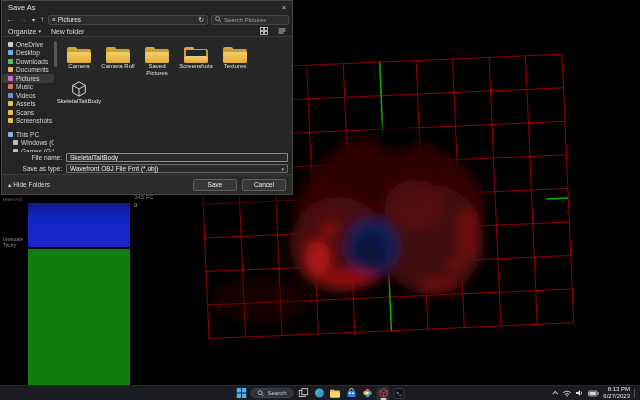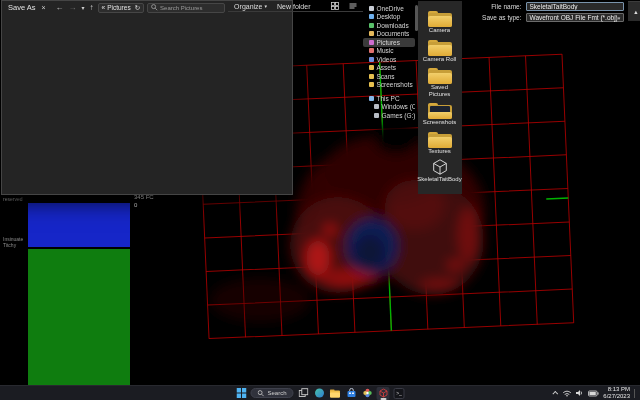--- a/index.html
+++ b/index.html
@@ -10,21 +10,21 @@
   #viewport-svg { position:absolute; left:0; top:0; width:640px; height:400px; }
   #stats { position:absolute; left:134px; top:193px; color:#e8e8e8; font-size:6px; line-height:8px; }
   #side-labels { position:absolute; left:3px; top:196px; color:#8a8a8a; font-size:5px; line-height:6px; }
   #side-labels .mid { margin-top:34px; }
   #swatch-blue  { position:absolute; left:28px; top:203px; width:102px; height:44px;  background:#1626c8; }
   #swatch-green { position:absolute; left:28px; top:249px; width:102px; height:138px; background:#0f7d0f; }
 
   
   #save-dialog { position:absolute; left:1px; top:0; width:292px; height:195px; background:#242424;
                  border:1px solid #454545; box-shadow:3px 8px 20px rgba(0,0,0,.7);
-                 display:flex; flex-direction:row; color:#e2e2e2; }
+                 display:flex; flex-direction:column; color:#e2e2e2; }
   .titlebar { height:12px; display:flex; align-items:center; padding-left:6px; font-size:7.5px; flex:none; }
   .titlebar .close { margin-left:auto; width:16px; height:12px; display:flex; align-items:center; justify-content:center;
                      font-size:7px; color:#cfcfcf; }
   .navrow { height:13px; display:flex; align-items:center; padding:0 3px; gap:3px; flex:none; }
   .navbtn { font-size:8px; color:#cfcfcf; line-height:10px; padding:0 1px; }
   .navbtn.dim { color:#6f6f6f; }
   .navbtn.small { font-size:6px; }
   .boxfield { height:10px; background:#2d2d2d; border:1px solid #464646; border-radius:2px;
               display:flex; align-items:center; padding:0 3px; gap:2px; font-size:6.5px; }
   .breadcrumb { flex:1; }

